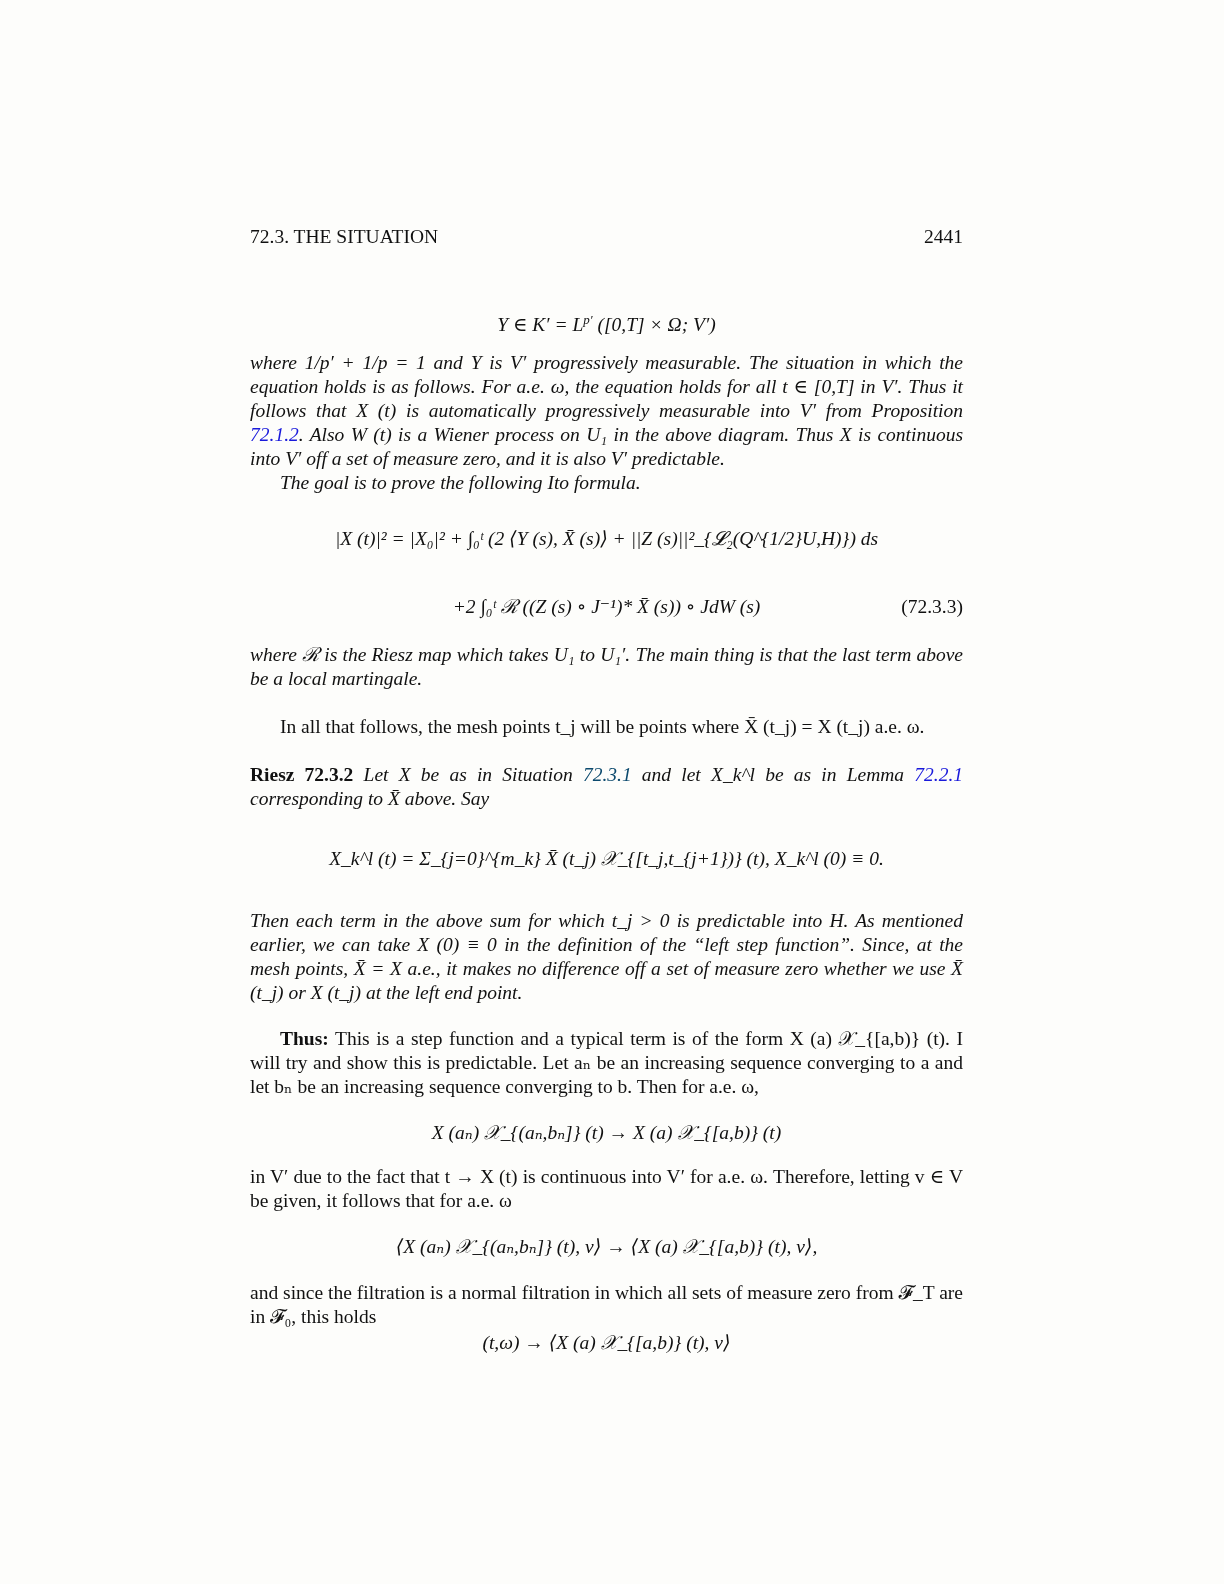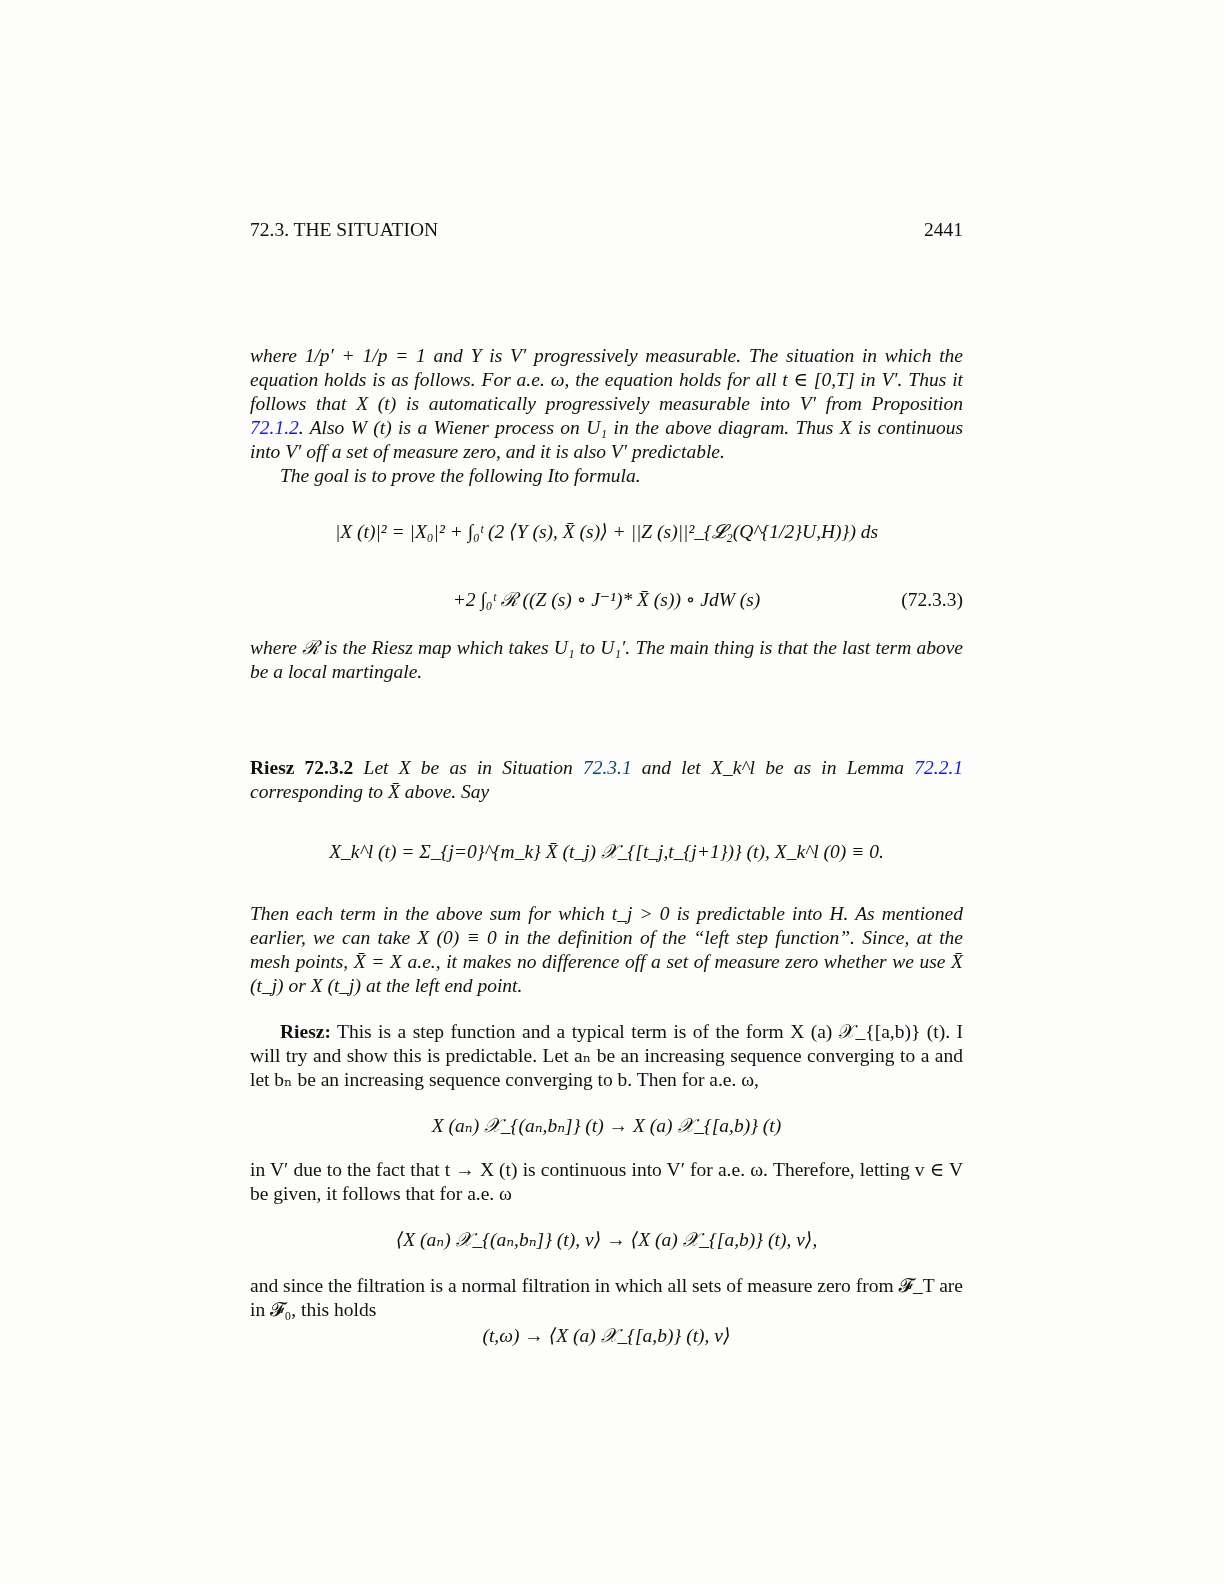--- a/index.html
+++ b/index.html
@@ -4,21 +4,21 @@
 <style>
   html, body { margin: 0; padding: 0; }
   body {
     width: 1224px; height: 1584px;
     background: #fdfdfb;
     font-family: "Liberation Serif", "DejaVu Serif", serif;
     color: #111;
     position: relative;
     overflow: hidden;
   }
-  .page { position: absolute; left: 250px; top: 218px; width: 713px; font-size: 19.5px; line-height: 24px; }
+  .page { position: absolute; left: 250px; top: 225px; width: 713px; font-size: 19.5px; line-height: 24px; }
   .header { display: flex; justify-content: space-between; height: 28px; }
   .header span { font-size: 19.5px; }
   .p { margin: 0; text-align: justify; }
   .it { font-style: italic; }
   .indent { text-indent: 30px; }
   .eq { text-align: center; font-style: italic; margin: 0; }
   .eqrow { position: relative; text-align: center; }
   .eqnum { position: absolute; right: 0; top: 0; font-style: normal; }
   a, .link { color: #1a1adb; text-decoration: none; font-style: italic; }
   .b { font-weight: bold; font-style: normal; }
@@ -28,55 +28,61 @@
 </head>
 <body>
 
 <div class="page">
   <div class="header">
     <span>72.3.  THE SITUATION</span>
     <span>2441</span>
   </div>
 
 
+  <div class="abs" style="top:88px;">
+    <p class="eq"><span>Y ∈ K′ = L</span><sup>p′</sup><span> ([0,T] × Ω; V′)</span></p>
+  </div>
 
   <div class="abs" style="top:126px;">
     <p class="p it"><span>where 1/p′ + 1/p = 1 and Y is V′ progressively measurable. The situation in which the equation holds is as follows. For a.e. ω, the equation holds for all t ∈ [0,T] in V′. Thus it follows that X (t) is automatically progressively measurable into V′ from Proposition </span><a style="color: rgb(26, 26, 219);">72.1.2</a><span>. Also W (t) is a Wiener process on U₁ in the above diagram. Thus X is continuous into V′ off a set of measure zero, and it is also V′ predictable.</span></p>
     <p class="p it indent">The goal is to prove the following Ito formula.</p>
   </div>
 
   <div class="abs" style="top:302px;">
     <p class="eq">|X (t)|² = |X₀|² + ∫₀ᵗ (2 ⟨Y (s), X̄ (s)⟩ + ||Z (s)||²_{𝓛₂(Q^{1/2}U,H)}) ds</p>
   </div>
   <div class="abs" style="top:370px;">
     <div class="eqrow">
       <p class="eq">+2 ∫₀ᵗ ℛ ((Z (s) ∘ J⁻¹)* X̄ (s)) ∘ JdW (s)</p>
       <span class="eqnum">(72.3.3)</span>
     </div>
   </div>
 
   <div class="abs" style="top:418px;">
     <p class="p it">where ℛ is the Riesz map which takes U₁ to U₁′. The main thing is that the last term above be a local martingale.</p>
   </div>
 
+  <div class="abs" style="top:490px;">
+    <p class="p indent">In all that follows, the mesh points t_j will be points where X̄ (t_j) = X (t_j) a.e. ω.</p>
+  </div>
 
   <div class="abs" style="top:538px;">
     <p class="p it"><span class="b">Riesz 72.3.2</span><span> Let X be as in Situation </span><a style="color: #0c4a6e;">72.3.1</a><span> and let X_k^l be as in Lemma </span><a style="color: rgb(26, 26, 219);">72.2.1</a><span> corresponding to X̄ above. Say</span></p>
   </div>
 
   <div class="abs" style="top:622px;">
     <p class="eq">X_k^l (t) = Σ_{j=0}^{m_k} X̄ (t_j) 𝒳_{[t_j,t_{j+1})} (t),  X_k^l (0) ≡ 0.</p>
   </div>
 
   <div class="abs" style="top:684px;">
     <p class="p it">Then each term in the above sum for which t_j &gt; 0 is predictable into H. As mentioned earlier, we can take X (0) ≡ 0 in the definition of the “left step function”. Since, at the mesh points, X̄ = X a.e., it makes no difference off a set of measure zero whether we use X̄ (t_j) or X (t_j) at the left end point.</p>
   </div>
 
   <div class="abs" style="top:802px;">
-    <p class="p indent"><span class="b">Riesz:</span><span> This is a step function and a typical term is of the form X (a) 𝒳_{[a,b)} (t). I will try and show this is predictable. Let aₙ be an increasing sequence converging to a and let bₙ be an increasing sequence converging to b. Then for a.e. ω,</span></p>
+    <p class="p indent"><span class="b">Thus:</span><span> This is a step function and a typical term is of the form X (a) 𝒳_{[a,b)} (t). I will try and show this is predictable. Let aₙ be an increasing sequence converging to a and let bₙ be an increasing sequence converging to b. Then for a.e. ω,</span></p>
   </div>
 
   <div class="abs" style="top:896px;">
     <p class="eq">X (aₙ) 𝒳_{(aₙ,bₙ]} (t) → X (a) 𝒳_{[a,b)} (t)</p>
   </div>
 
   <div class="abs" style="top:940px;">
     <p class="p">in V′ due to the fact that t → X (t) is continuous into V′ for a.e. ω. Therefore, letting v ∈ V be given, it follows that for a.e. ω</p>
   </div>
 

